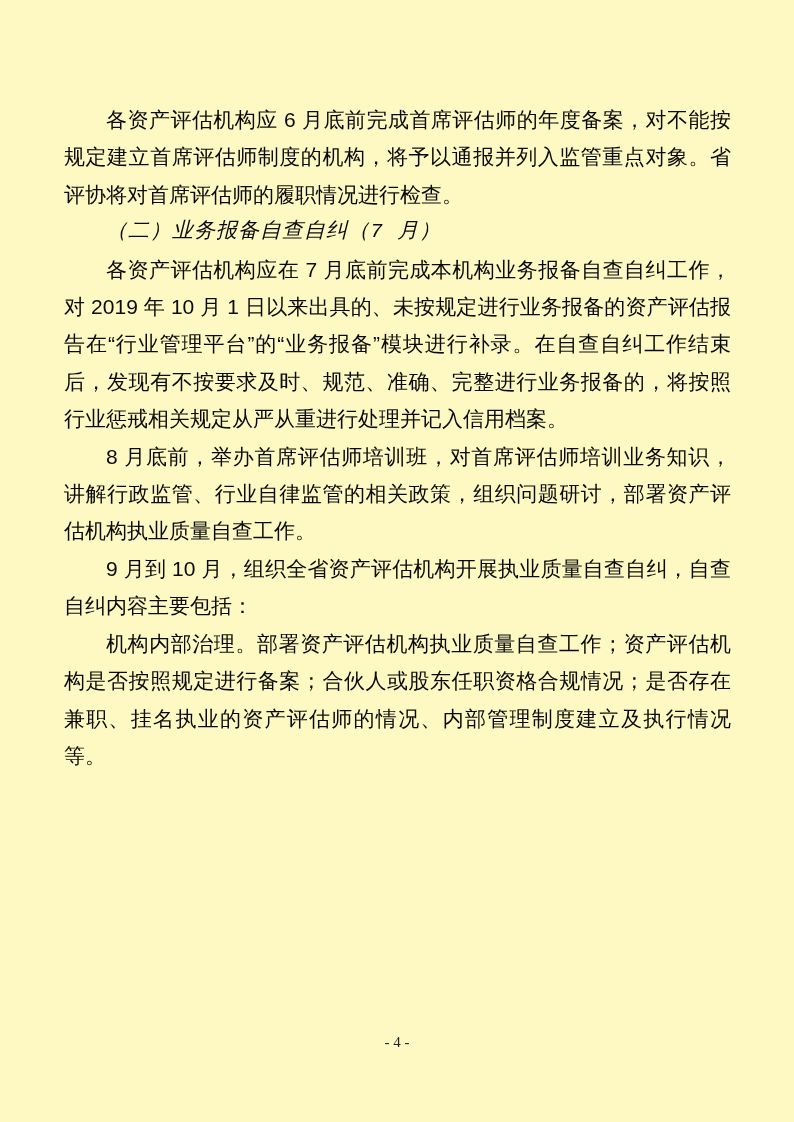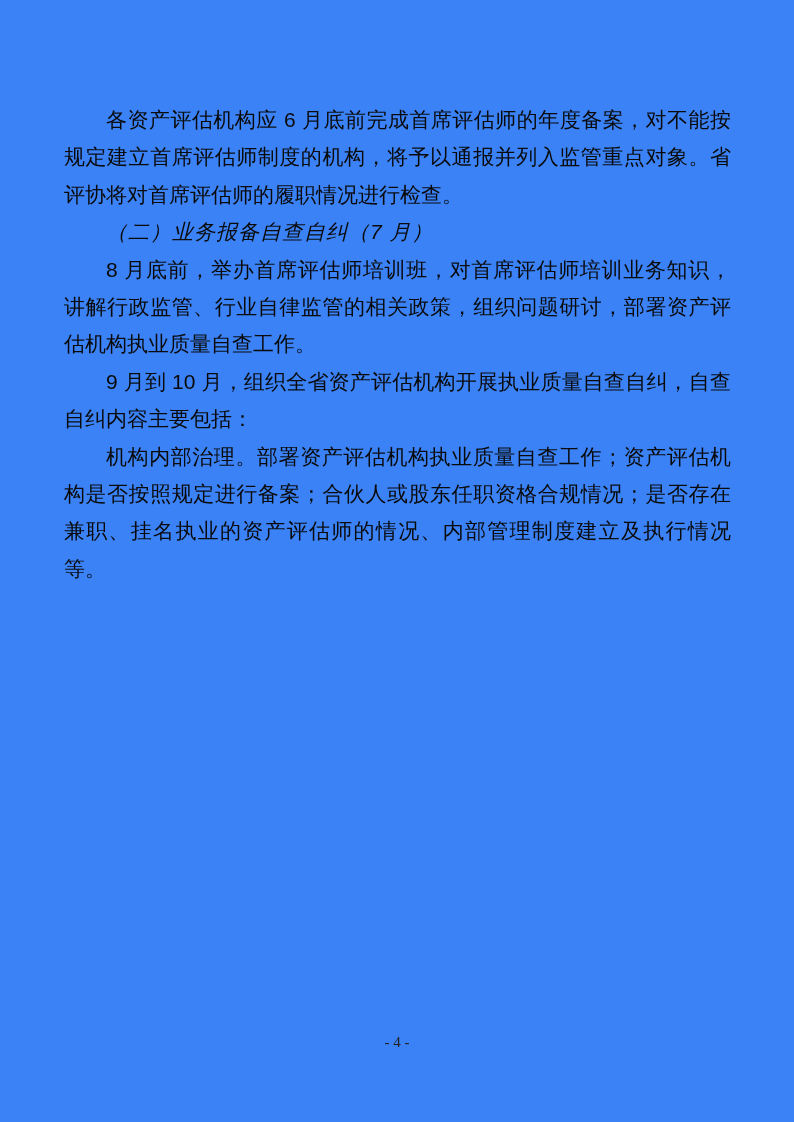--- a/index.html
+++ b/index.html
@@ -4,21 +4,21 @@
 <style>
   html, body {
     margin: 0;
     padding: 0;
     background: #ffffff;
   }
   .page {
     position: relative;
     width: 794px;
     height: 1122px;
-    background: #3b82f6;
+    background: #fef9c3;
     overflow: hidden;
   }
   .content {
     position: absolute;
     left: 64px;
     right: 63px;
     top: 101px;
     font-family: "Liberation Sans", "DejaVu Sans", sans-serif;
     font-size: 21px;
     line-height: 37.4px;
@@ -26,21 +26,21 @@
     text-align: justify;
     text-justify: inter-character;
   }
   .content p {
     margin: 0;
     padding: 0;
     text-indent: 2em;
     word-break: break-all;
   }
   .content p.heading {
-    font-family: Liberation Sans, sans-serif;
+    font-family: Liberation Mono, monospace;
     font-style: italic;
     font-weight: normal;
     letter-spacing: 1px;
   }
   .footer {
     position: absolute;
     left: 0;
     right: 0;
     top: 1034px;
     text-align: center;
@@ -49,20 +49,21 @@
     color: #222222;
   }
 </style>
 </head>
 <body>
 
 <div class="page">
   <div class="content">
     <p class="body">各资产评估机构应 6 月底前完成首席评估师的年度备案，对不能按规定建立首席评估师制度的机构，将予以通报并列入监管重点对象。省评协将对首席评估师的履职情况进行检查。</p>
     <p class="heading">（二）业务报备自查自纠（7 月）</p>
+    <p class="body">各资产评估机构应在 7 月底前完成本机构业务报备自查自纠工作，对 2019 年 10 月 1 日以来出具的、未按规定进行业务报备的资产评估报告在“行业管理平台”的“业务报备”模块进行补录。在自查自纠工作结束后，发现有不按要求及时、规范、准确、完整进行业务报备的，将按照行业惩戒相关规定从严从重进行处理并记入信用档案。</p>
     <p class="body">8 月底前，举办首席评估师培训班，对首席评估师培训业务知识，讲解行政监管、行业自律监管的相关政策，组织问题研讨，部署资产评估机构执业质量自查工作。</p>
     <p class="body">9 月到 10 月，组织全省资产评估机构开展执业质量自查自纠，自查自纠内容主要包括：</p>
     <p class="body">机构内部治理。部署资产评估机构执业质量自查工作；资产评估机构是否按照规定进行备案；合伙人或股东任职资格合规情况；是否存在兼职、挂名执业的资产评估师的情况、内部管理制度建立及执行情况等。</p>
   </div>
   <div class="footer">
     <span>- 4 -</span>
   </div>
 </div>
 
 </body></html>

